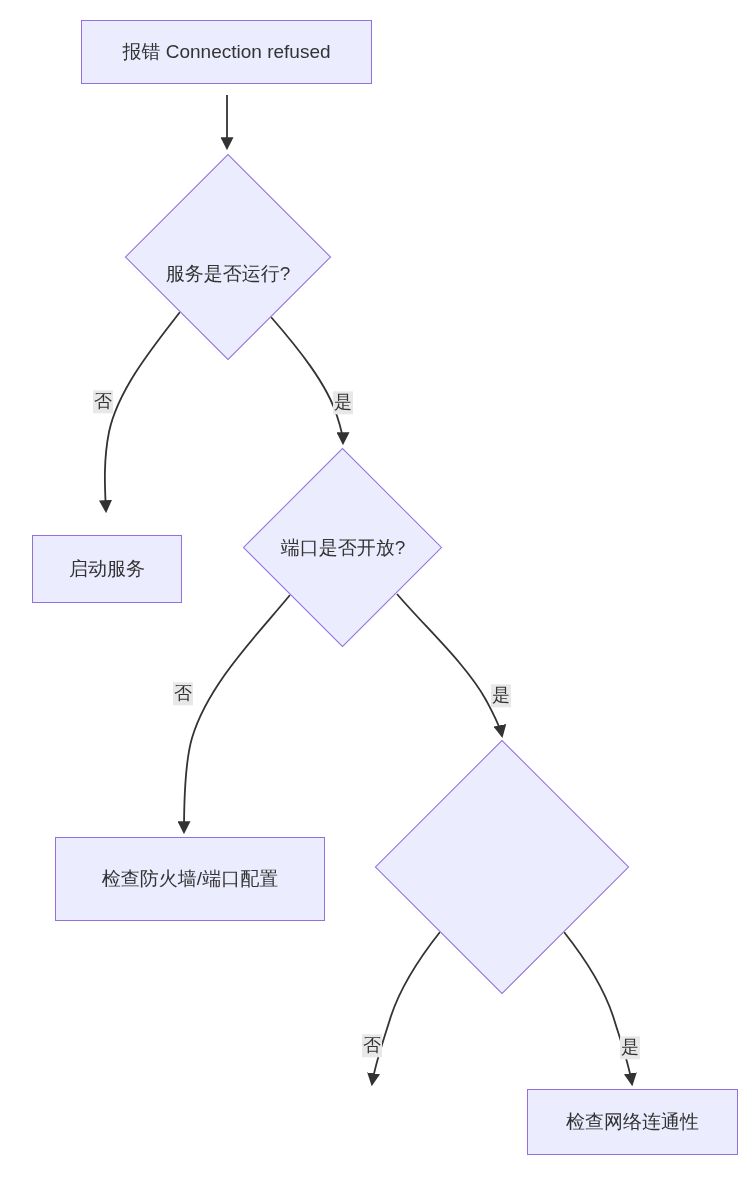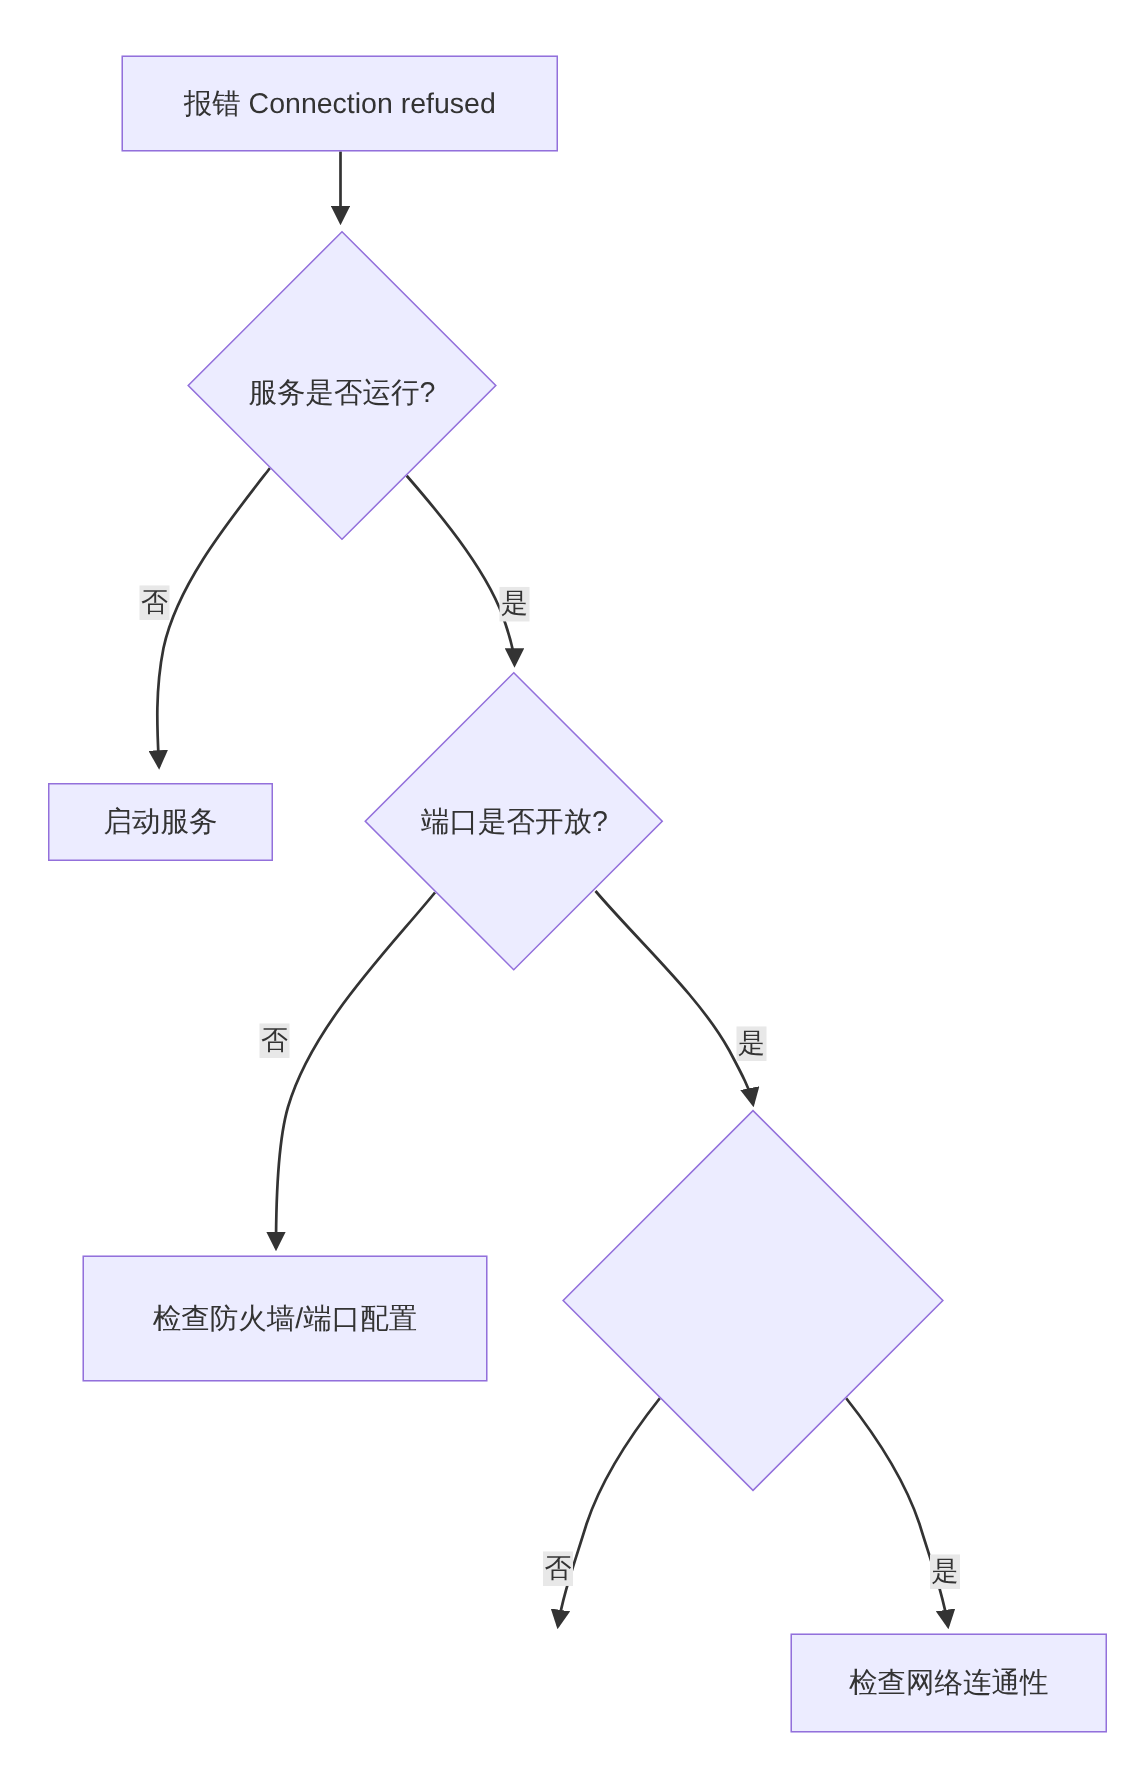--- a/index.html
+++ b/index.html
@@ -76,39 +76,39 @@
     </defs>
     <path class="edge-path" d="M 227 95 L 227 148" marker-end="url(#arrowhead)"></path>
     <path class="edge-path" d="M 180 312 C 152 348, 118 390, 109 432 C 103 462, 105 490, 106 511" marker-end="url(#arrowhead)"></path>
     <path class="edge-path" d="M 271 317 C 298 348, 327 384, 337 416 C 341 428, 343 436, 343 443" marker-end="url(#arrowhead)"></path>
     <path class="edge-path" d="M 290 595 C 258 634, 208 684, 192 738 C 185 762, 184 800, 184 832" marker-end="url(#arrowhead)"></path>
     <path class="edge-path" d="M 397 594 C 426 628, 466 664, 486 700 C 494 715, 500 726, 502 736" marker-end="url(#arrowhead)"></path>
     <path class="edge-path" d="M 440 932 C 421 956, 401 986, 391 1016 C 383 1042, 375 1064, 372 1084" marker-end="url(#arrowhead)"></path>
     <path class="edge-path" d="M 564 932 C 583 956, 603 986, 613 1016 C 621 1042, 629 1064, 632 1084" marker-end="url(#arrowhead)"></path>
   </svg>
 
-  <div class="rect-node" style="left:81px; top:37px; width:291px; height:64px;">
+  <div class="rect-node" style="left:81px; top:20px; width:291px; height:64px;">
     <span>报错 Connection refused</span>
   </div>
 
-  <div class="rect-node" style="left:32px; top:522px; width:150px; height:52px;">
+  <div class="rect-node" style="left:32px; top:535px; width:150px; height:68px;">
     <span>启动服务</span>
   </div>
 
   <div class="rect-node" style="left:55px; top:837px; width:270px; height:84px;">
     <span>检查防火墙/端口配置</span>
   </div>
 
 
   <div class="rect-node" style="left:527px; top:1089px; width:211px; height:66px;">
     <span>检查网络连通性</span>
   </div>
 
   <div class="diamond-shape" style="left:155px; top:184px; width:146px; height:146px;"></div>
-  <div class="diamond-label" style="left:228px; top:262px;">服务是否运行?</div>
+  <div class="diamond-label" style="left:228px; top:274px;">服务是否运行?</div>
 
   <div class="diamond-shape" style="left:272px; top:477px; width:141px; height:141px;"></div>
   <div class="diamond-label" style="left:343px; top:548px;">端口是否开放?</div>
 
   <div class="diamond-shape" style="left:412px; top:777px; width:180px; height:180px;"></div>
 
   <div class="edge-label" style="left:103px; top:402px;">否</div>
   <div class="edge-label" style="left:343px; top:403px;">是</div>
   <div class="edge-label" style="left:183px; top:694px;">否</div>
   <div class="edge-label" style="left:501px; top:696px;">是</div>

